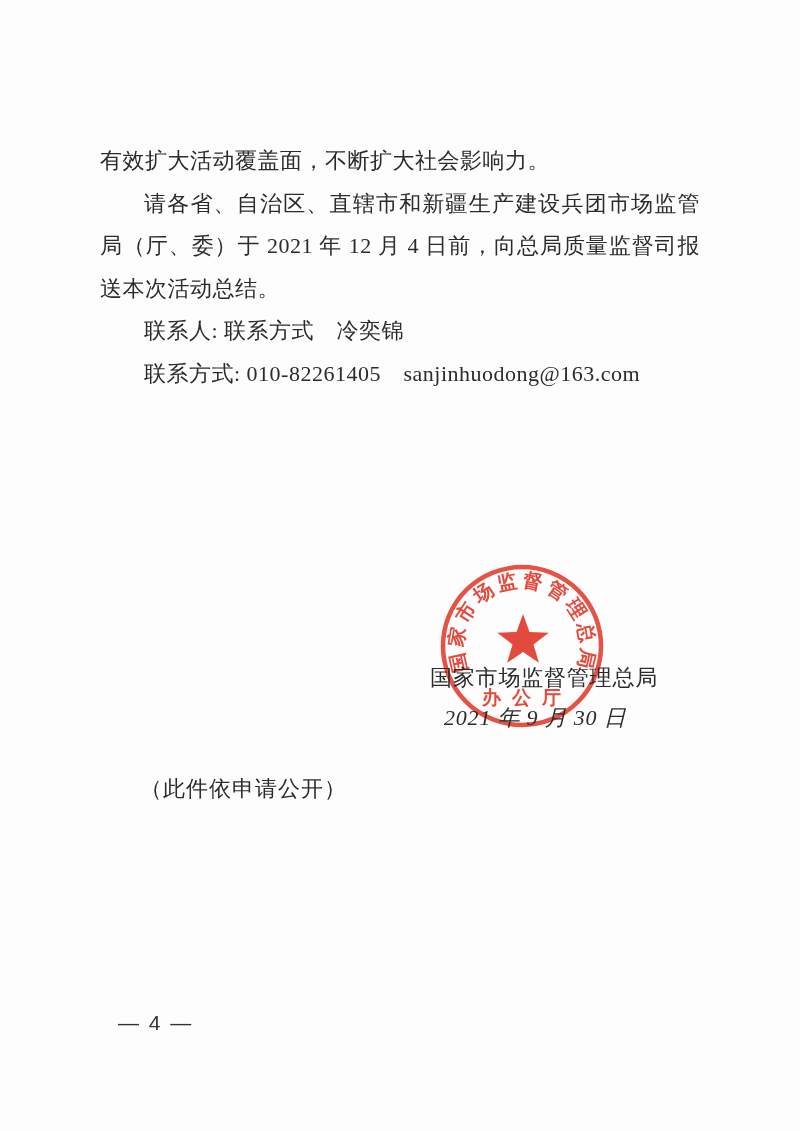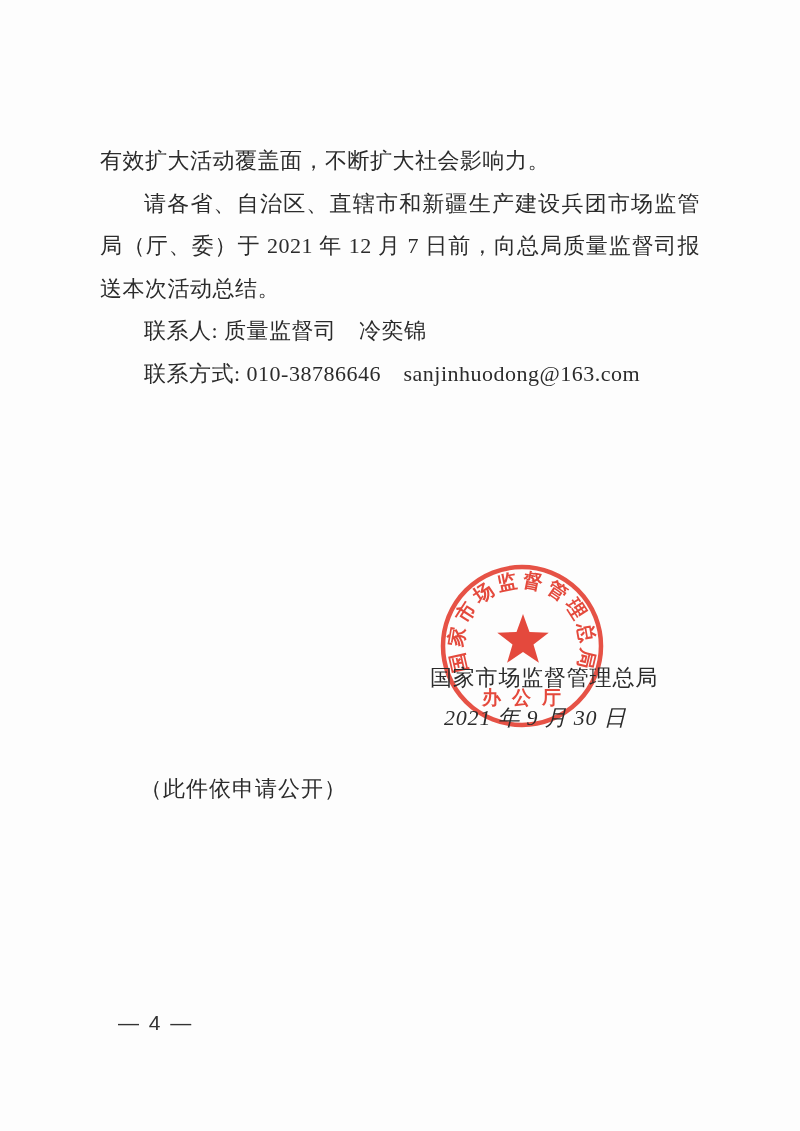--- a/index.html
+++ b/index.html
@@ -95,23 +95,23 @@
     font-family: "Liberation Sans", "DejaVu Sans", sans-serif;
   }
 </style>
 </head>
 <body>
 
 <div class="page">
 
   <div class="body-text">
     <p>有效扩大活动覆盖面，不断扩大社会影响力。</p>
-    <p class="indent">请各省、自治区、直辖市和新疆生产建设兵团市场监管局（厅、委）于 2021 年 12 月 7 日前，向总局质量监督司报送本次活动总结。</p>
-    <p class="contact">联系人: 质量监督司　冷奕锦</p>
-    <p class="contact">联系方式: 010-38786646　sanjinhuodong@163.com</p>
+    <p class="indent">请各省、自治区、直辖市和新疆生产建设兵团市场监管局（厅、委）于 2021 年 12 月 4 日前，向总局质量监督司报送本次活动总结。</p>
+    <p class="contact">联系人: 联系方式　冷奕锦</p>
+    <p class="contact">联系方式: 010-82261405　sanjinhuodong@163.com</p>
   </div>
 
   <div class="seal">
     <svg width="170" height="172" viewBox="0 0 170 172">
       <circle cx="85" cy="85" r="79" fill="none" stroke-width="4.5" opacity="0.88" stroke="#e23a2c"></circle>
       <path id="sealArcPath" d="M 31.5 109.9 A 59 59 0 1 1 138.5 109.9" fill="none"></path>
       <text class="seal-ring-text" fill="#e23a2c">
         <textPath href="#sealArcPath" startOffset="50%" text-anchor="middle">国家市场监督管理总局</textPath>
       </text>
       <polygon points="86,53 92.5,71.1 111.7,71.7 96.5,83.4 101.9,101.8 86,91 70.1,101.8 75.5,83.4 60.3,71.7 79.5,71.1" opacity="0.92" fill="#e23a2c"></polygon>

